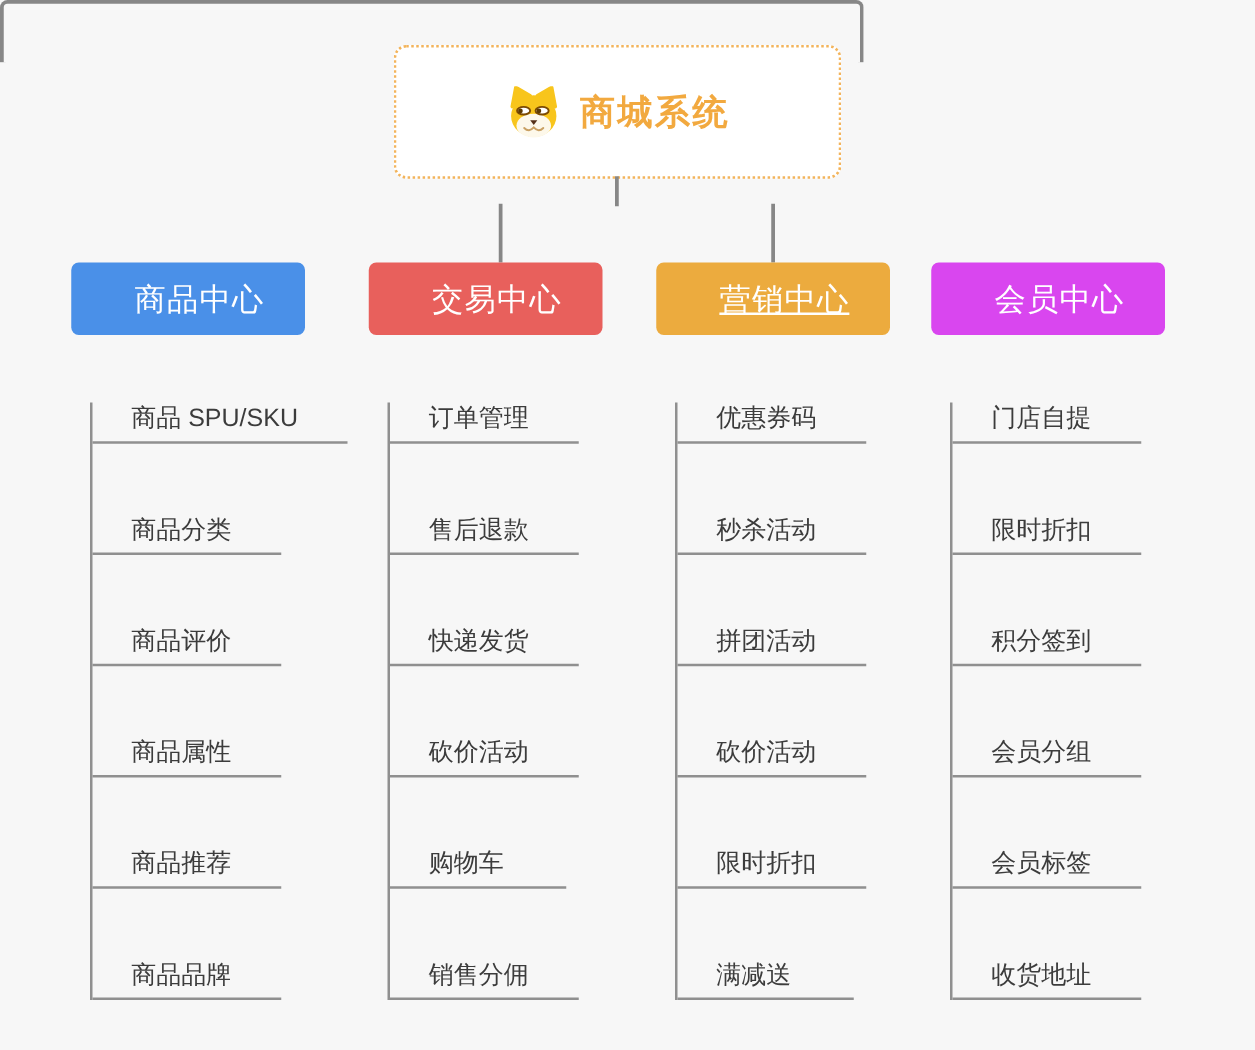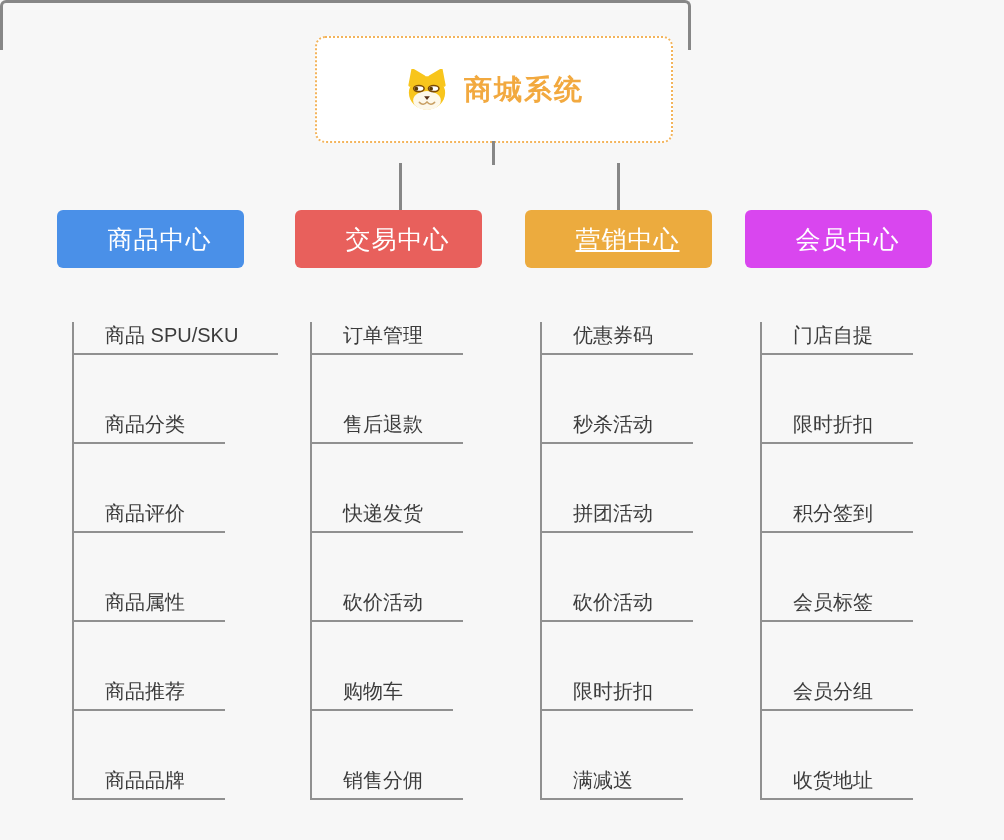--- a/index.html
+++ b/index.html
@@ -173,21 +173,21 @@
 
   <div class="branch">
     <div class="branch-header" style="background: #d946ef;">会员中心</div>
     <div class="branch-children">
   <div class="child-node">门店自提</div>
 
   <div class="child-node">限时折扣</div>
 
   <div class="child-node">积分签到</div>
 
+  <div class="child-node">会员分组</div>
+
   <div class="child-node">会员标签</div>
-
-  <div class="child-node">会员分组</div>
 
   <div class="child-node">收货地址</div>
 </div>
   </div>
 </div>
 </div>
 
 </body></html>

